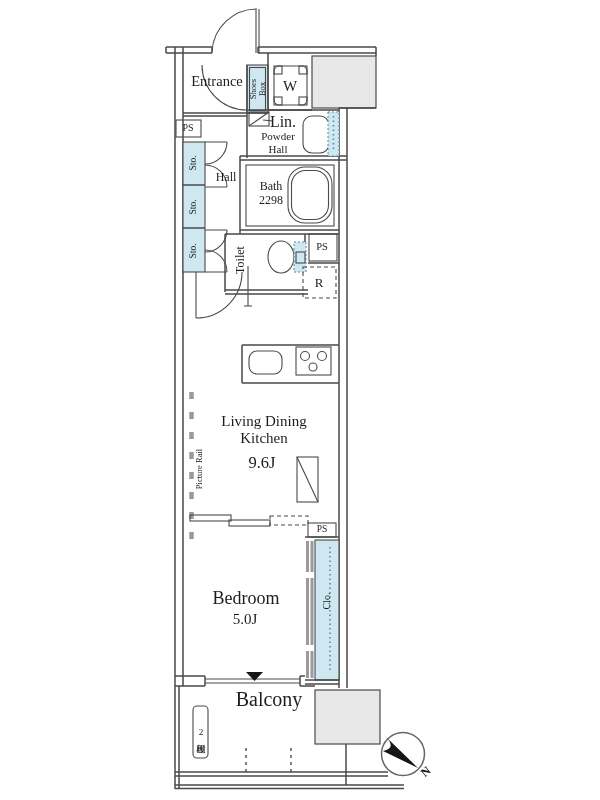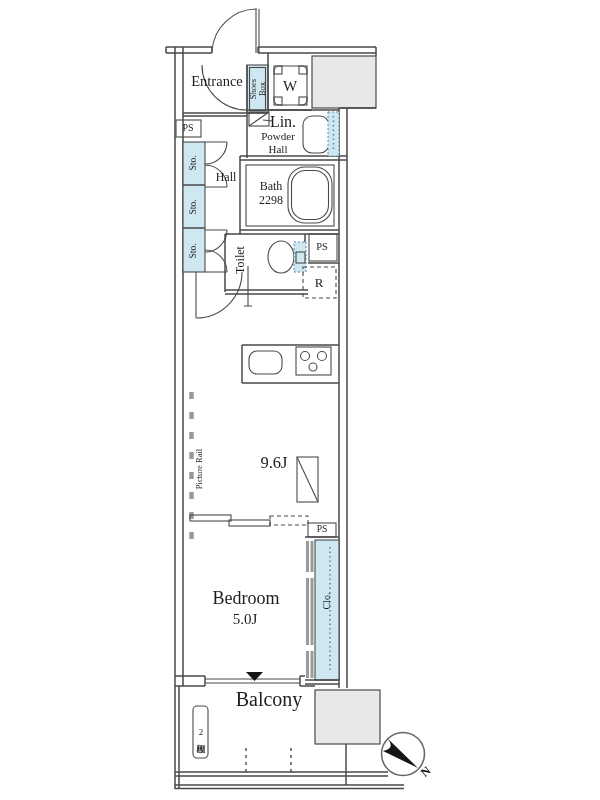--- a/index.html
+++ b/index.html
@@ -194,21 +194,25 @@
     <span>Bath</span>
     <span>2298</span>
   </div>
 
   <div class="vlbl" style="left:240px;top:260px;font-size:12px">Toilet</div>
 
   <div class="lbl" style="left:322px;top:247px;font-size:10.5px">PS</div>
 
   <div class="lbl" style="left:319px;top:283px;font-size:13px">R</div>
 
-  <div class="lbl" style="left:274px;top:463px;font-size:16.5px">9.6J</div>
+  <div class="lbl" style="left:264px;top:430px;font-size:15px">
+    <span>Living Dining</span>
+    <span>Kitchen</span>
+  </div>
+  <div class="lbl" style="left:262px;top:463px;font-size:16.5px">9.6J</div>
 
   <div class="vlbl" style="left:199px;top:469px;font-size:8.5px">Picture Rail</div>
 
   <div class="lbl" style="left:322px;top:530px;font-size:9.5px">PS</div>
 
   <div class="lbl" style="left:246px;top:598px;font-size:18px">Bedroom</div>
   <div class="lbl" style="left:245px;top:620px;font-size:15px">5.0J</div>
 
   <div class="vlbl" style="left:327px;top:601px;font-size:10px">Clo.</div>
 

